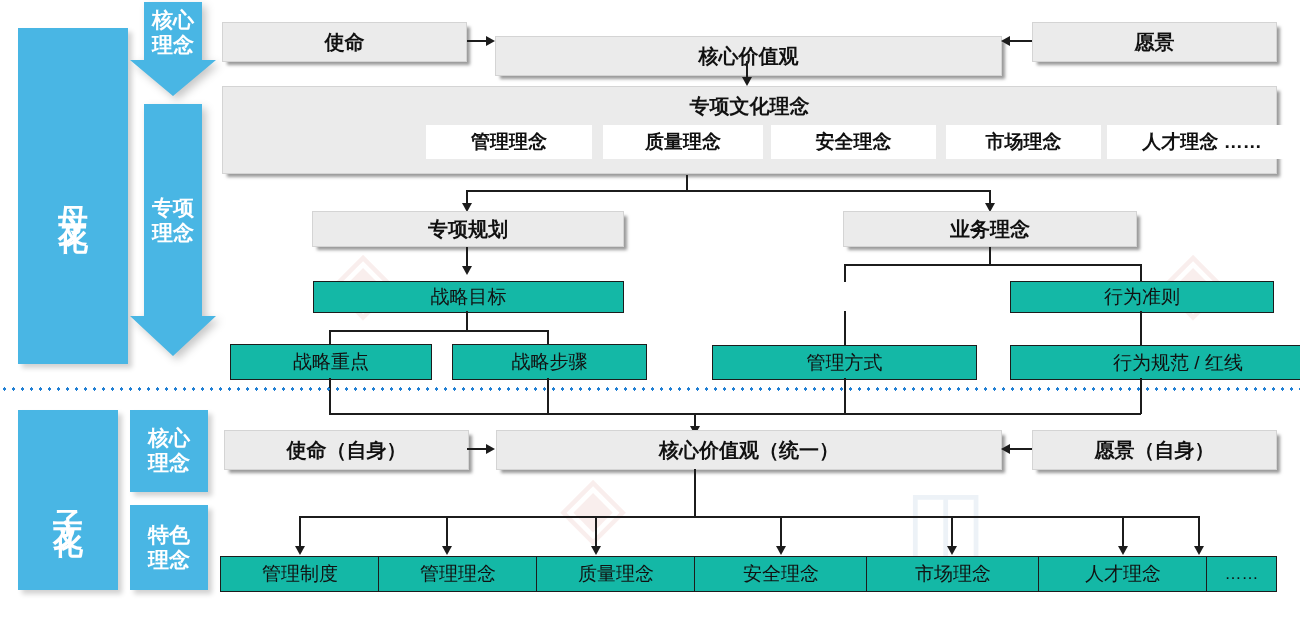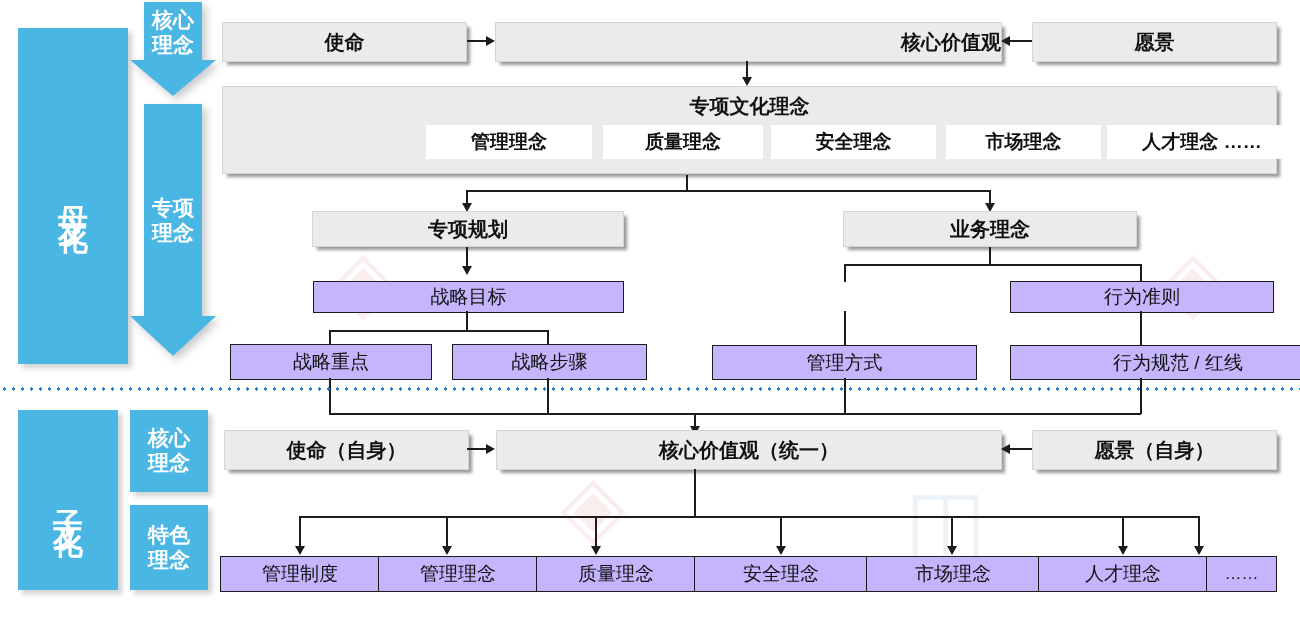--- a/index.html
+++ b/index.html
@@ -19,21 +19,21 @@
   .arrow-text{position:absolute;left:0;width:100%;text-align:center;color:#fff;
               font-weight:bold;font-size:21px;line-height:1.18;pointer-events:none;}
 
   
   .gbox{position:absolute;background:#ebebeb;border:1px solid #d4d4d4;
         box-shadow:4px 4px 3px -1px rgba(120,120,120,.75);
         display:flex;align-items:center;justify-content:center;
         font-weight:bold;font-size:20px;color:#111;}
 
   
-  .wbox{position:absolute;background:#c4b5fd;border:1.6px solid #1c1c1c;
+  .wbox{position:absolute;background:#14b8a6;border:1.6px solid #1c1c1c;
         display:flex;align-items:center;justify-content:center;font-size:19px;color:#111;}
 
   
   .chip{position:absolute;background:#fff;display:flex;align-items:center;
         justify-content:center;font-size:19px;color:#111;}
 
   .container-title{position:absolute;font-weight:bold;font-size:20px;color:#111;
                    width:100%;text-align:center;left:0;}
 
   
@@ -87,21 +87,21 @@
     </svg>
     <div class="arrow-text" style="top:92px;">
       <div>专项</div>
       <div>理念</div>
     </div>
   </div>
 
   <div class="gbox" style="left:222px;top:22px;width:243px;height:38px;">
     <span>使命</span>
   </div>
-  <div class="gbox" style="left:495px;top:22px;width:505px;height:38px;justify-content:flex-end;">
+  <div class="gbox" style="left:495px;top:36px;width:505px;height:38px;">
     <span>核心价值观</span>
   </div>
   <div class="gbox" style="left:1032px;top:22px;width:243px;height:38px;">
     <span>愿景</span>
   </div>
 
   <div class="ln lnh" style="left:467px;top:40px;width:22px;"></div>
   <div class="tri-right" style="left:486px;top:36px;"></div>
 
   <div class="ln lnh" style="left:1010px;top:40px;width:22px;"></div>

